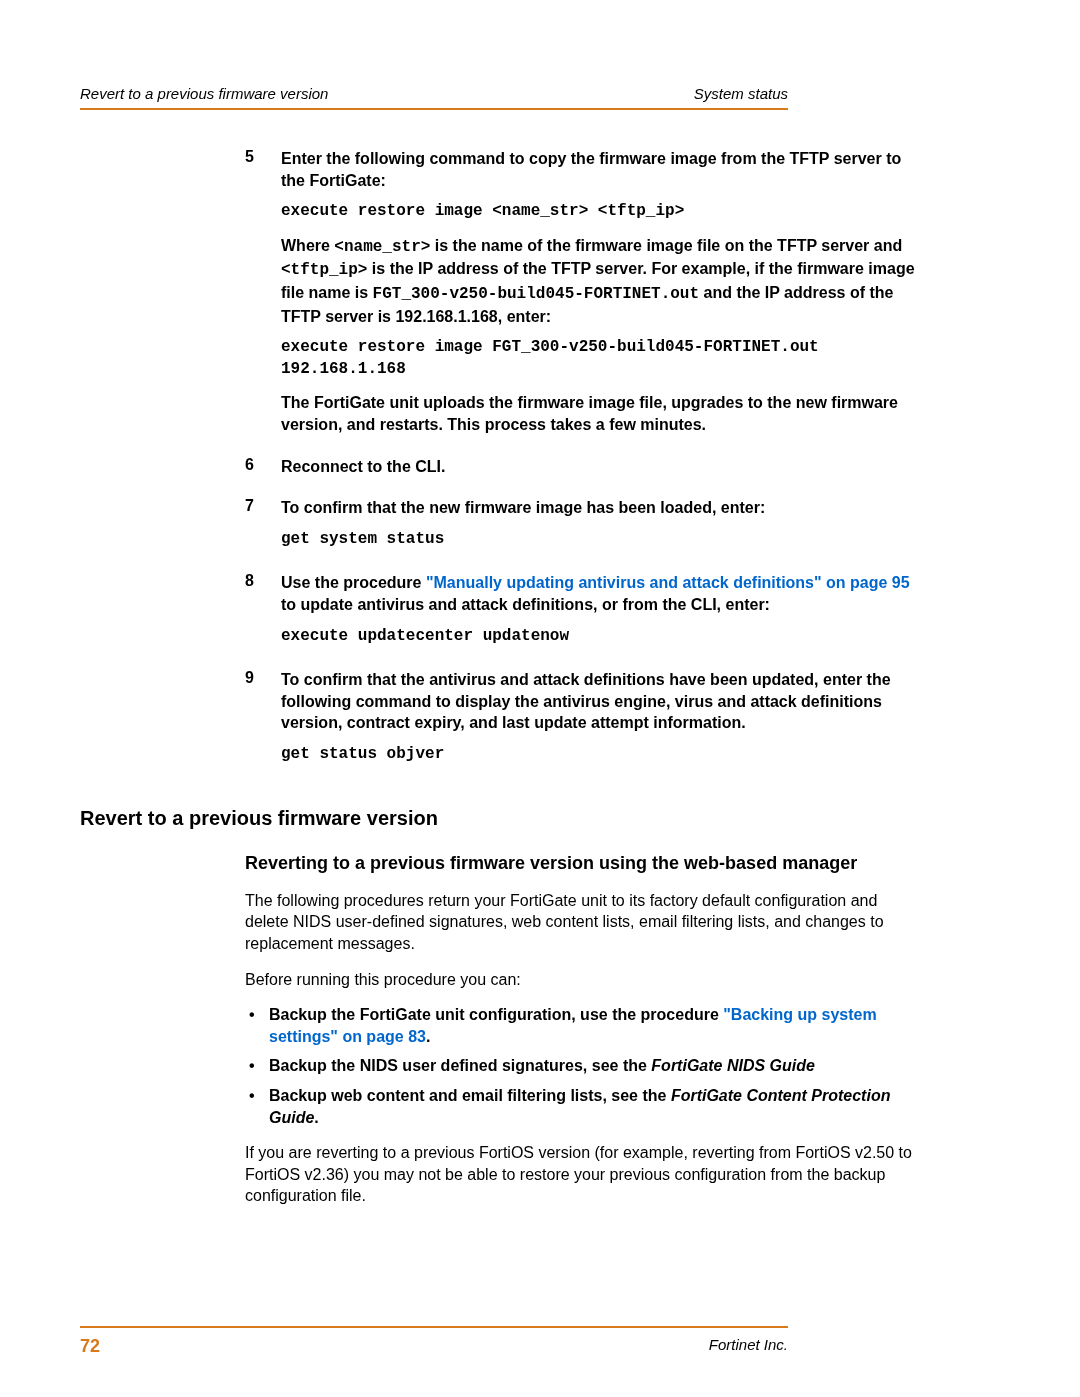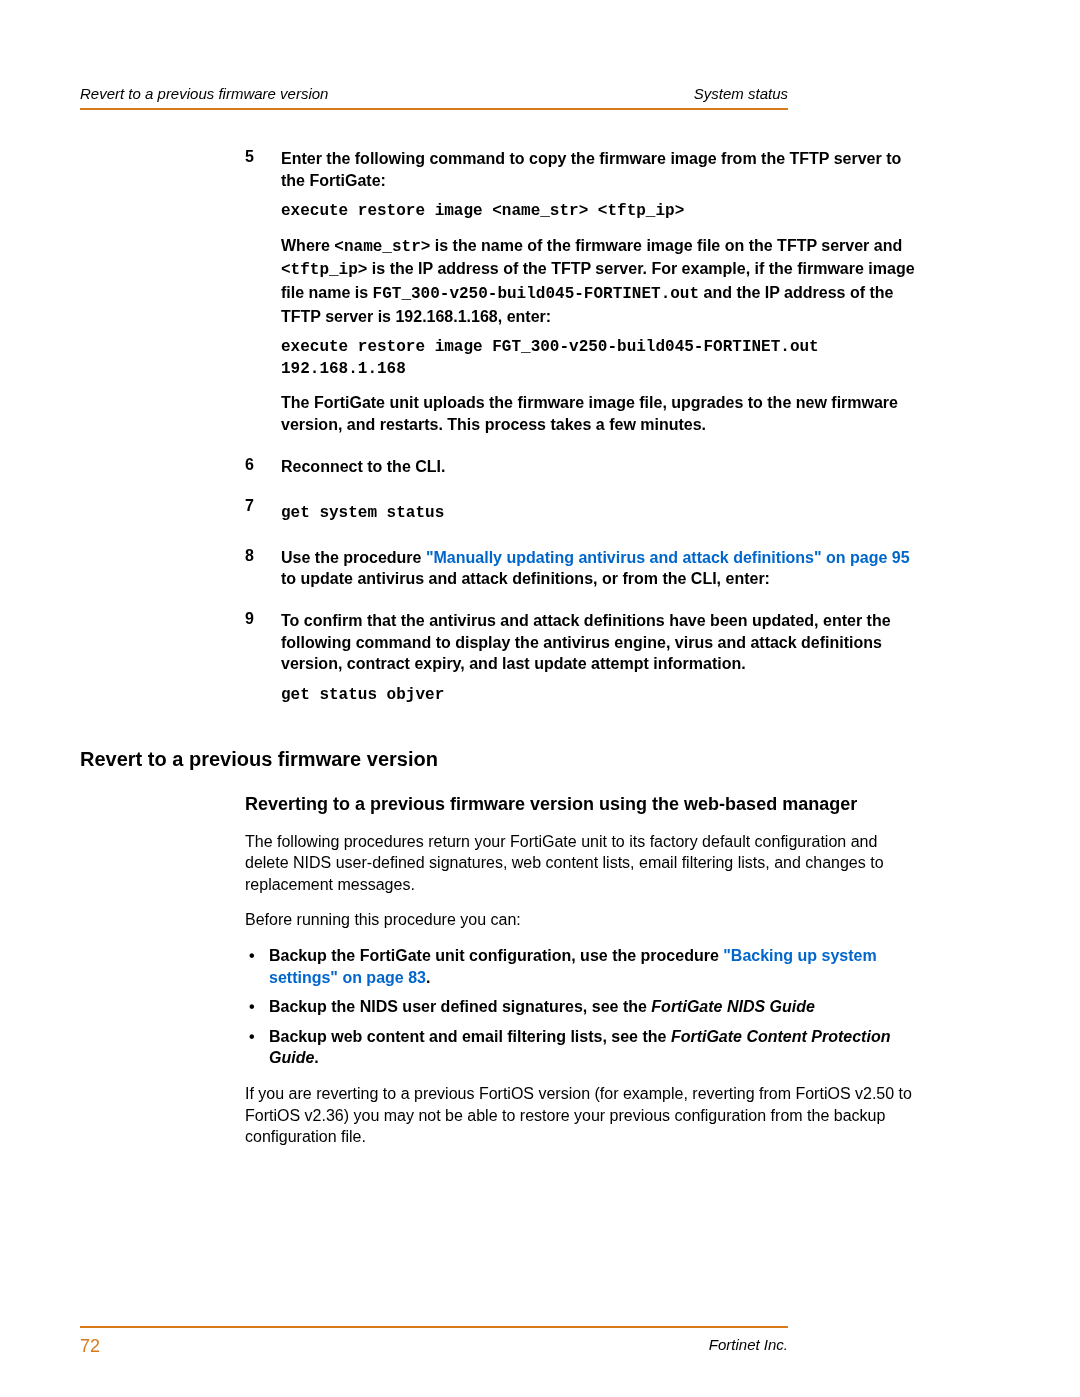--- a/index.html
+++ b/index.html
@@ -105,21 +105,21 @@
     left: 80px;
     right: 80px;
     border-top: 2px solid #d87a1a;
     padding-top: 8px;
     display: flex;
     justify-content: space-between;
     font-size: 15px;
   }
   .page-num {
     color: #d87a1a;
-    font-weight: normal;
+    font-weight: bold;
     font-size: 18px;
   }
   .footer-right {
     font-style: italic;
   }
 </style>
 </head>
 <body>
 
 <div class="page">
@@ -147,30 +147,32 @@
     <div class="step">
       <div class="step-num">6</div>
       <div class="step-body">
         <p>Reconnect to the CLI.</p>
       </div>
     </div>
 
     <div class="step">
       <div class="step-num">7</div>
       <div class="step-body">
+        <p>To confirm that the new firmware image has been loaded, enter:</p>
         <div class="code">get system status</div>
       </div>
     </div>
 
     <div class="step">
       <div class="step-num">8</div>
       <div class="step-body">
         <p>
           <span>Use the procedure </span><span class="link">"Manually updating antivirus and attack definitions" on page 95</span><span> to update antivirus and attack definitions, or from the CLI, enter:</span>
         </p>
+        <div class="code">execute updatecenter updatenow</div>
       </div>
     </div>
 
     <div class="step">
       <div class="step-num">9</div>
       <div class="step-body">
         <p>To confirm that the antivirus and attack definitions have been updated, enter the following command to display the antivirus engine, virus and attack definitions version, contract expiry, and last update attempt information.</p>
         <div class="code">get status objver</div>
       </div>
     </div>

